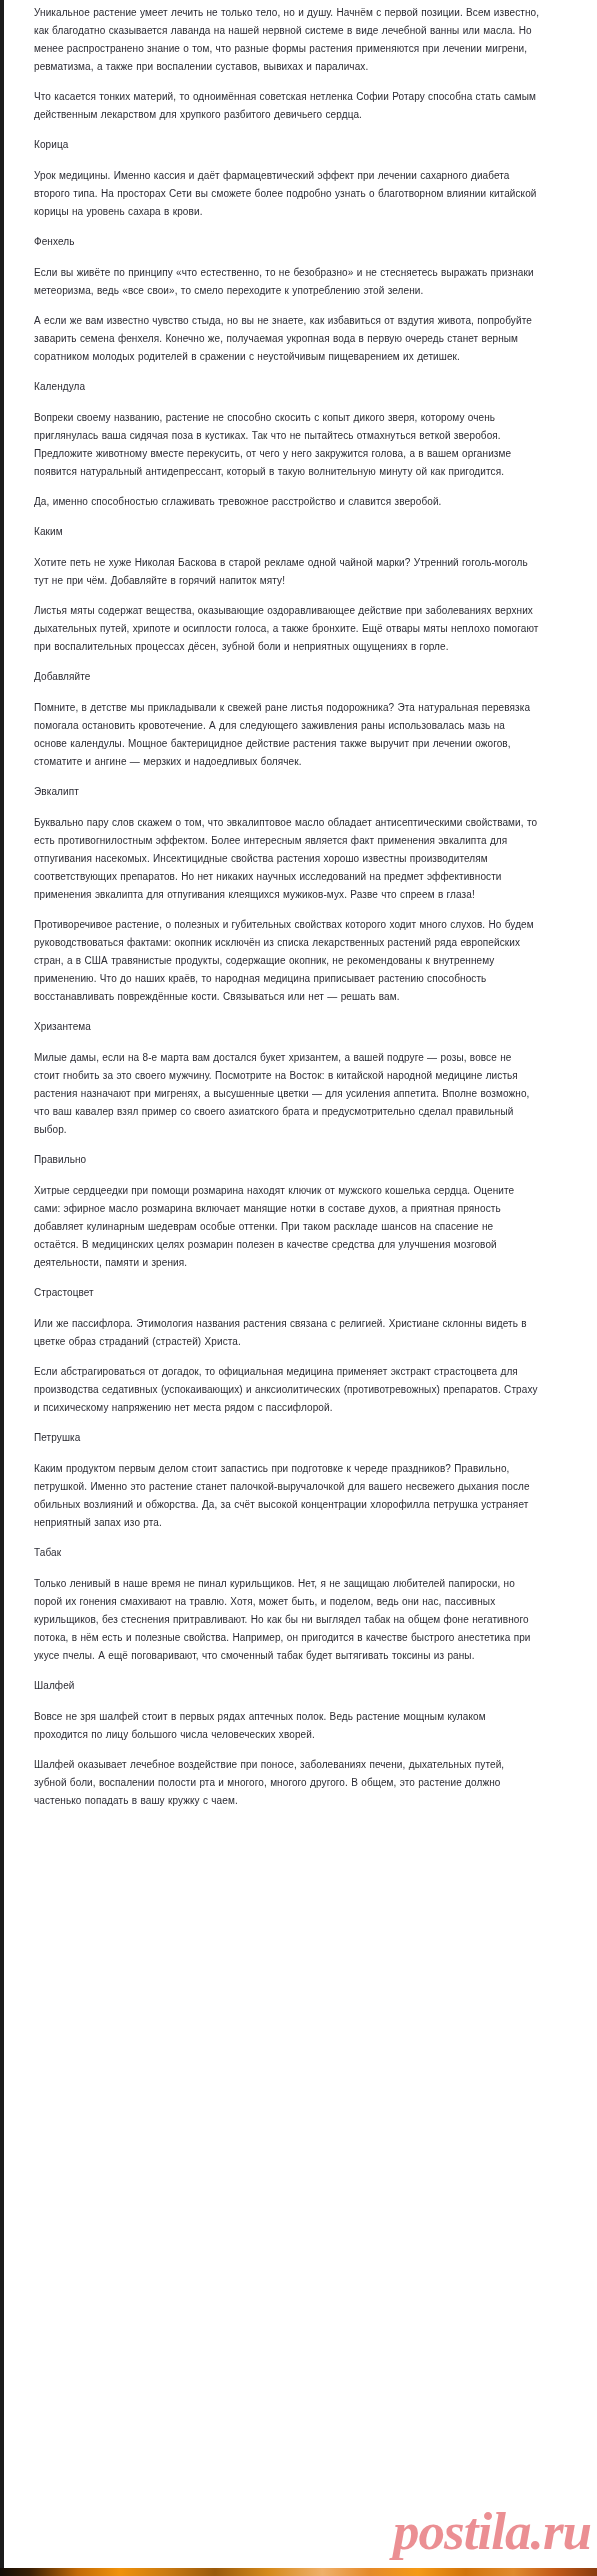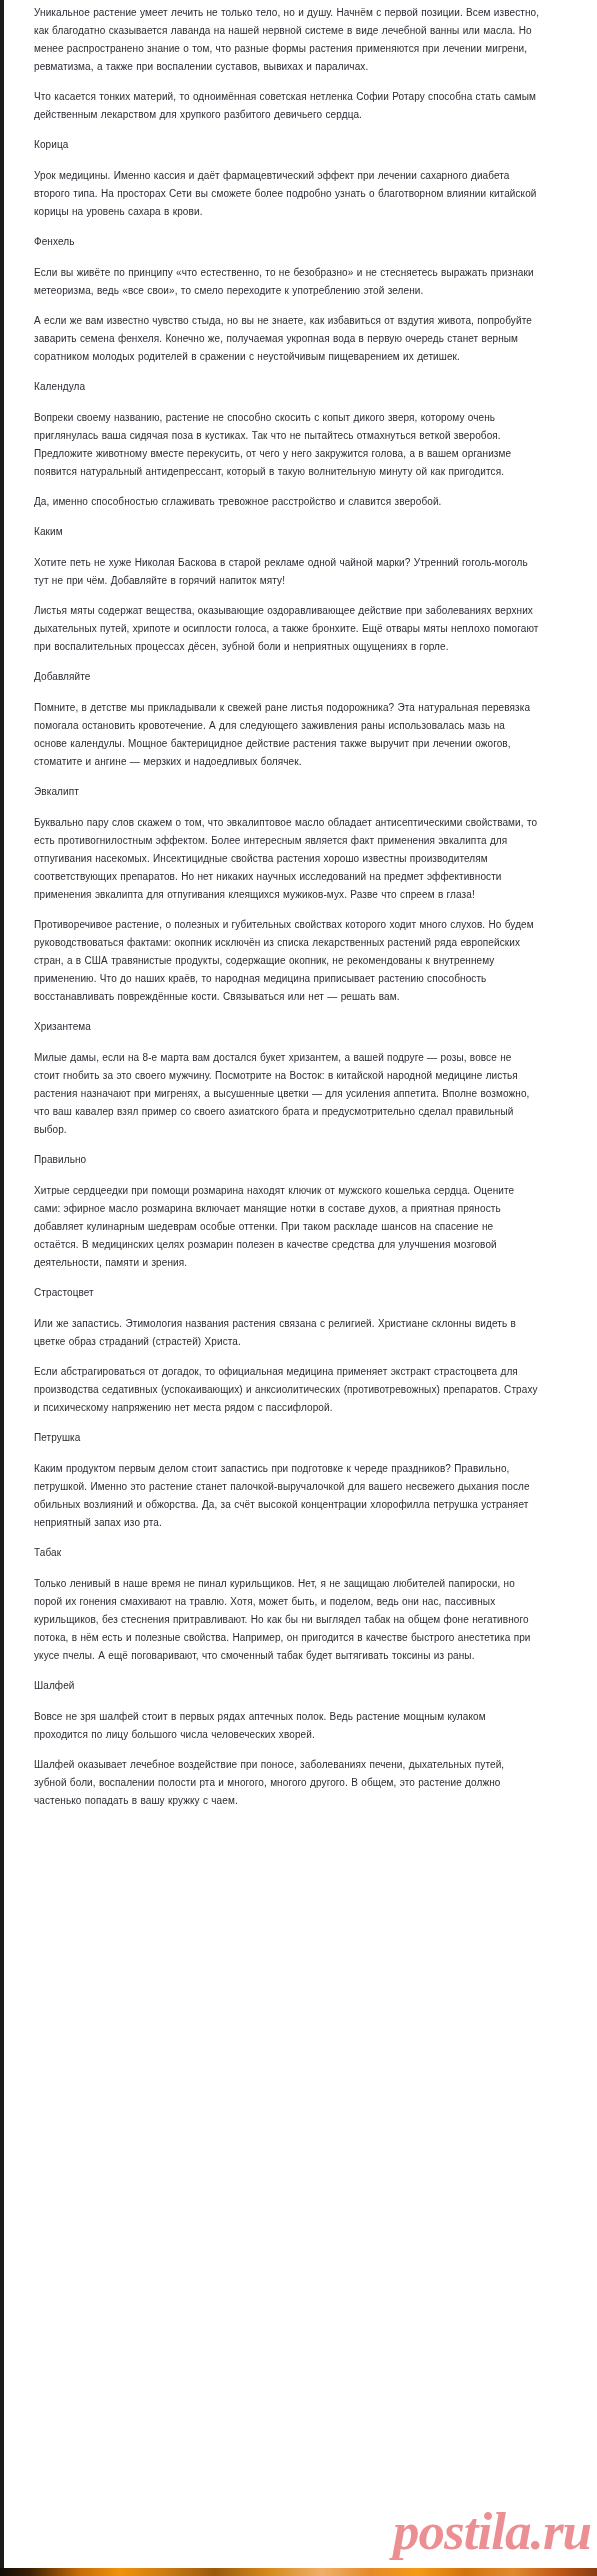--- a/index.html
+++ b/index.html
@@ -121,21 +121,21 @@
     <p class="heading">Добавляйте</p>
     <p class="para">Помните, в детстве мы прикладывали к свежей ране листья подорожника? Эта натуральная перевязка помогала остановить кровотечение. А для следующего заживления раны использовалась мазь на основе календулы. Мощное бактерицидное действие растения также выручит при лечении ожогов, стоматите и ангине — мерзких и надоедливых болячек.</p>
     <p class="heading">Эвкалипт</p>
     <p class="para">Буквально пару слов скажем о том, что эвкалиптовое масло обладает антисептическими свойствами, то есть противогнилостным эффектом. Более интересным является факт применения эвкалипта для отпугивания насекомых. Инсектицидные свойства растения хорошо известны производителям соответствующих препаратов. Но нет никаких научных исследований на предмет эффективности применения эвкалипта для отпугивания клеящихся мужиков-мух. Разве что спреем в глаза!</p>
     <p class="para">Противоречивое растение, о полезных и губительных свойствах которого ходит много слухов. Но будем руководствоваться фактами: окопник исключён из списка лекарственных растений ряда европейских стран, а в США травянистые продукты, содержащие окопник, не рекомендованы к внутреннему применению. Что до наших краёв, то народная медицина приписывает растению способность восстанавливать повреждённые кости. Связываться или нет — решать вам.</p>
     <p class="heading">Хризантема</p>
     <p class="para">Милые дамы, если на 8-е марта вам достался букет хризантем, а вашей подруге — розы, вовсе не стоит гнобить за это своего мужчину. Посмотрите на Восток: в китайской народной медицине листья растения назначают при мигренях, а высушенные цветки — для усиления аппетита. Вполне возможно, что ваш кавалер взял пример со своего азиатского брата и предусмотрительно сделал правильный выбор.</p>
     <p class="heading">Правильно</p>
     <p class="para">Хитрые сердцеедки при помощи розмарина находят ключик от мужского кошелька сердца. Оцените сами: эфирное масло розмарина включает манящие нотки в составе духов, а приятная пряность добавляет кулинарным шедеврам особые оттенки. При таком раскладе шансов на спасение не остаётся. В медицинских целях розмарин полезен в качестве средства для улучшения мозговой деятельности, памяти и зрения.</p>
     <p class="heading">Страстоцвет</p>
-    <p class="para">Или же запастись. Этимология названия растения связана с религией. Христиане склонны видеть в цветке образ страданий (страстей) Христа.</p>
+    <p class="para">Или же пассифлора. Этимология названия растения связана с религией. Христиане склонны видеть в цветке образ страданий (страстей) Христа.</p>
     <p class="para">Если абстрагироваться от догадок, то официальная медицина применяет экстракт страстоцвета для производства седативных (успокаивающих) и анксиолитических (противотревожных) препаратов. Страху и психическому напряжению нет места рядом с пассифлорой.</p>
     <p class="heading">Петрушка</p>
     <p class="para">Каким продуктом первым делом стоит запастись при подготовке к череде праздников? Правильно, петрушкой. Именно это растение станет палочкой-выручалочкой для вашего несвежего дыхания после обильных возлияний и обжорства. Да, за счёт высокой концентрации хлорофилла петрушка устраняет неприятный запах изо рта.</p>
     <p class="heading">Табак</p>
     <p class="para">Только ленивый в наше время не пинал курильщиков. Нет, я не защищаю любителей папироски, но порой их гонения смахивают на травлю. Хотя, может быть, и поделом, ведь они нас, пассивных курильщиков, без стеснения притравливают. Но как бы ни выглядел табак на общем фоне негативного потока, в нём есть и полезные свойства. Например, он пригодится в качестве быстрого анестетика при укусе пчелы. А ещё поговаривают, что смоченный табак будет вытягивать токсины из раны.</p>
     <p class="heading">Шалфей</p>
     <p class="para">Вовсе не зря шалфей стоит в первых рядах аптечных полок. Ведь растение мощным кулаком проходится по лицу большого числа человеческих хворей.</p>
     <p class="para">Шалфей оказывает лечебное воздействие при поносе, заболеваниях печени, дыхательных путей, зубной боли, воспалении полости рта и многого, многого другого. В общем, это растение должно частенько попадать в вашу кружку с чаем.</p>
   </article>
 

